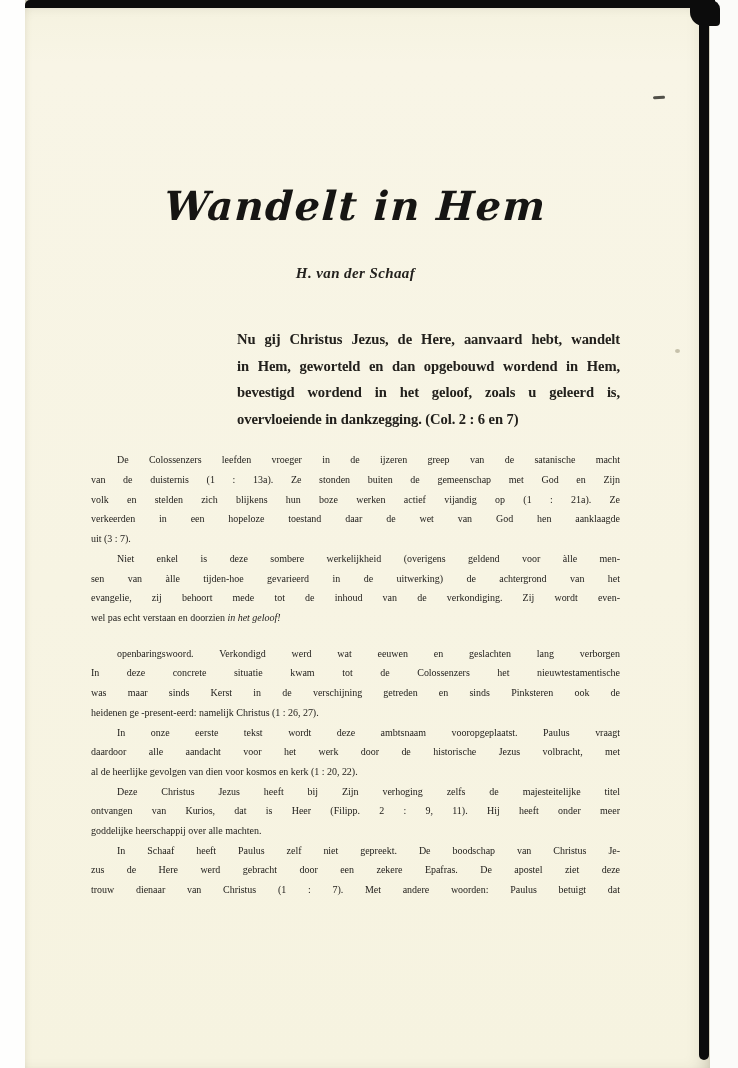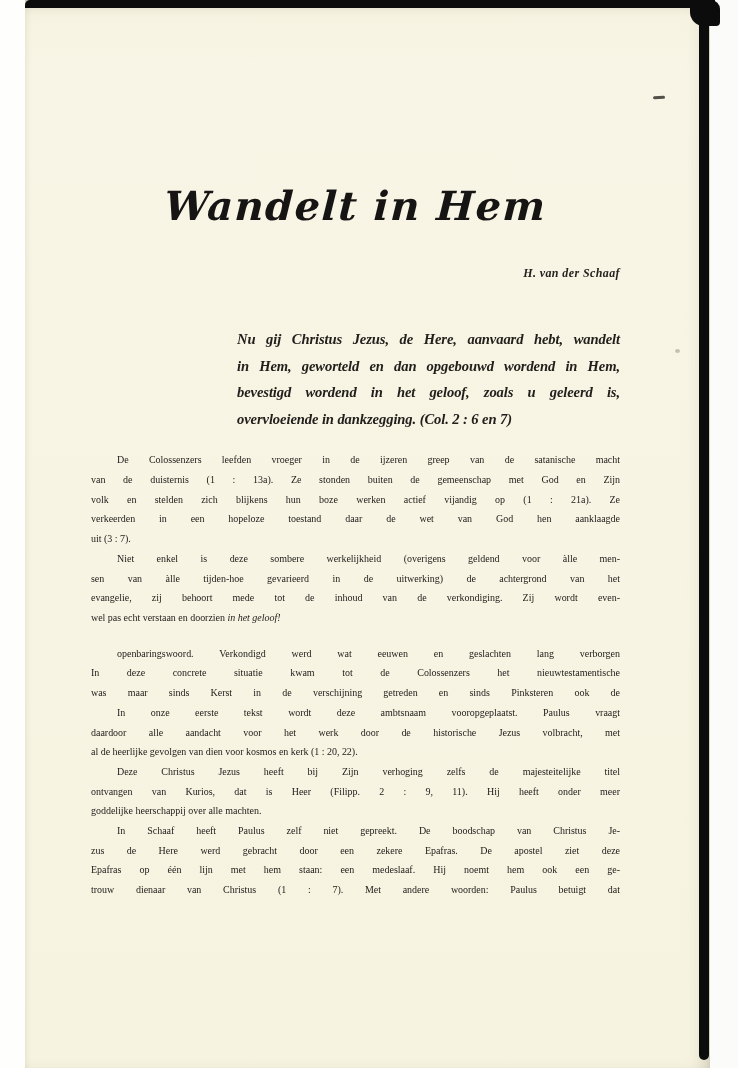--- a/index.html
+++ b/index.html
@@ -35,30 +35,30 @@
     text-align:center;
     font-family:"DejaVu Serif", serif;
     font-style:italic; font-weight:700;
     font-size:40px; line-height:52px;
     letter-spacing:1.5px;
     transform:skewX(-3deg);
     color:#161513;
   }
   .author {
     margin-top:32px;
-    text-align:right;
+    text-align:center;
     font-style:italic; font-weight:600;
-    font-size:12px; line-height:18px;
+    font-size:15px; line-height:18px;
     letter-spacing:.4px;
     color:#24221f;
   }
   .quote {
     margin:44px 12px 0 146px;
     width:383px;
-    font-style:italic; font-weight:700;
+    font-weight:700;
     font-size:14.6px; line-height:26.6px;
     letter-spacing:-.1px;
     color:#22201c;
   }
   .bodytext {
     margin-top:18px;
     font-size:10px; line-height:19.7px;
     letter-spacing:-.02px;
     color:#1e1c19;
   }
@@ -104,35 +104,35 @@
       <div class="para">
           <div class="line"><span>Niet enkel is deze sombere werkelijkheid (overigens geldend voor àlle men-</span></div>
           <div class="line"><span>sen van àlle tijden-hoe gevarieerd in de uitwerking) de achtergrond van het</span></div>
           <div class="line"><span>evangelie, zij behoort mede tot de inhoud van de verkondiging. Zij wordt even-</span></div>
           <div class="line last"><span>wel pas echt verstaan en doorzien </span><span class="it">in het geloof!</span></div>
         </div>
       <div class="para gap">
           <div class="line"><span>openbaringswoord. Verkondigd werd wat eeuwen en geslachten lang verborgen</span></div>
           <div class="line"><span>In deze concrete situatie kwam tot de Colossenzers het nieuwtestamentische</span></div>
           <div class="line"><span>was maar sinds Kerst in de verschijning getreden en sinds Pinksteren ook de</span></div>
+          <div class="line last"><span>heidenen ge -present-eerd: namelijk Christus (1 : 26, 27).</span></div>
         </div>
       <div class="para">
           <div class="line"><span>In onze eerste tekst wordt deze ambtsnaam vooropgeplaatst. Paulus vraagt</span></div>
           <div class="line"><span>daardoor alle aandacht voor het werk door de historische Jezus volbracht, met</span></div>
           <div class="line last"><span>al de heerlijke gevolgen van dien voor kosmos en kerk (1 : 20, 22).</span></div>
         </div>
       <div class="para">
           <div class="line"><span>Deze Christus Jezus heeft bij Zijn verhoging zelfs de majesteitelijke titel</span></div>
           <div class="line"><span>ontvangen van Kurios, dat is Heer (Filipp. 2 : 9, 11). Hij heeft onder meer</span></div>
           <div class="line last"><span>goddelijke heerschappij over alle machten.</span></div>
         </div>
       <div class="para cont">
           <div class="line"><span>In Schaaf heeft Paulus zelf niet gepreekt. De boodschap van Christus Je-</span></div>
           <div class="line"><span>zus de Here werd gebracht door een zekere Epafras. De apostel ziet deze</span></div>
-          <div class="line"><span>Epafras op één lijn met hem staan: een medeslaaf. Hij noemt hem ook een ge-</span></div>
           <div class="line"><span>trouw dienaar van Christus (1 : 7). Met andere woorden: Paulus betuigt dat</span></div>
         </div>
     </div>
 
   </div>
 
   <div class="mark-dash"></div>
   <div class="mark-dot"></div>
 </div>
 

